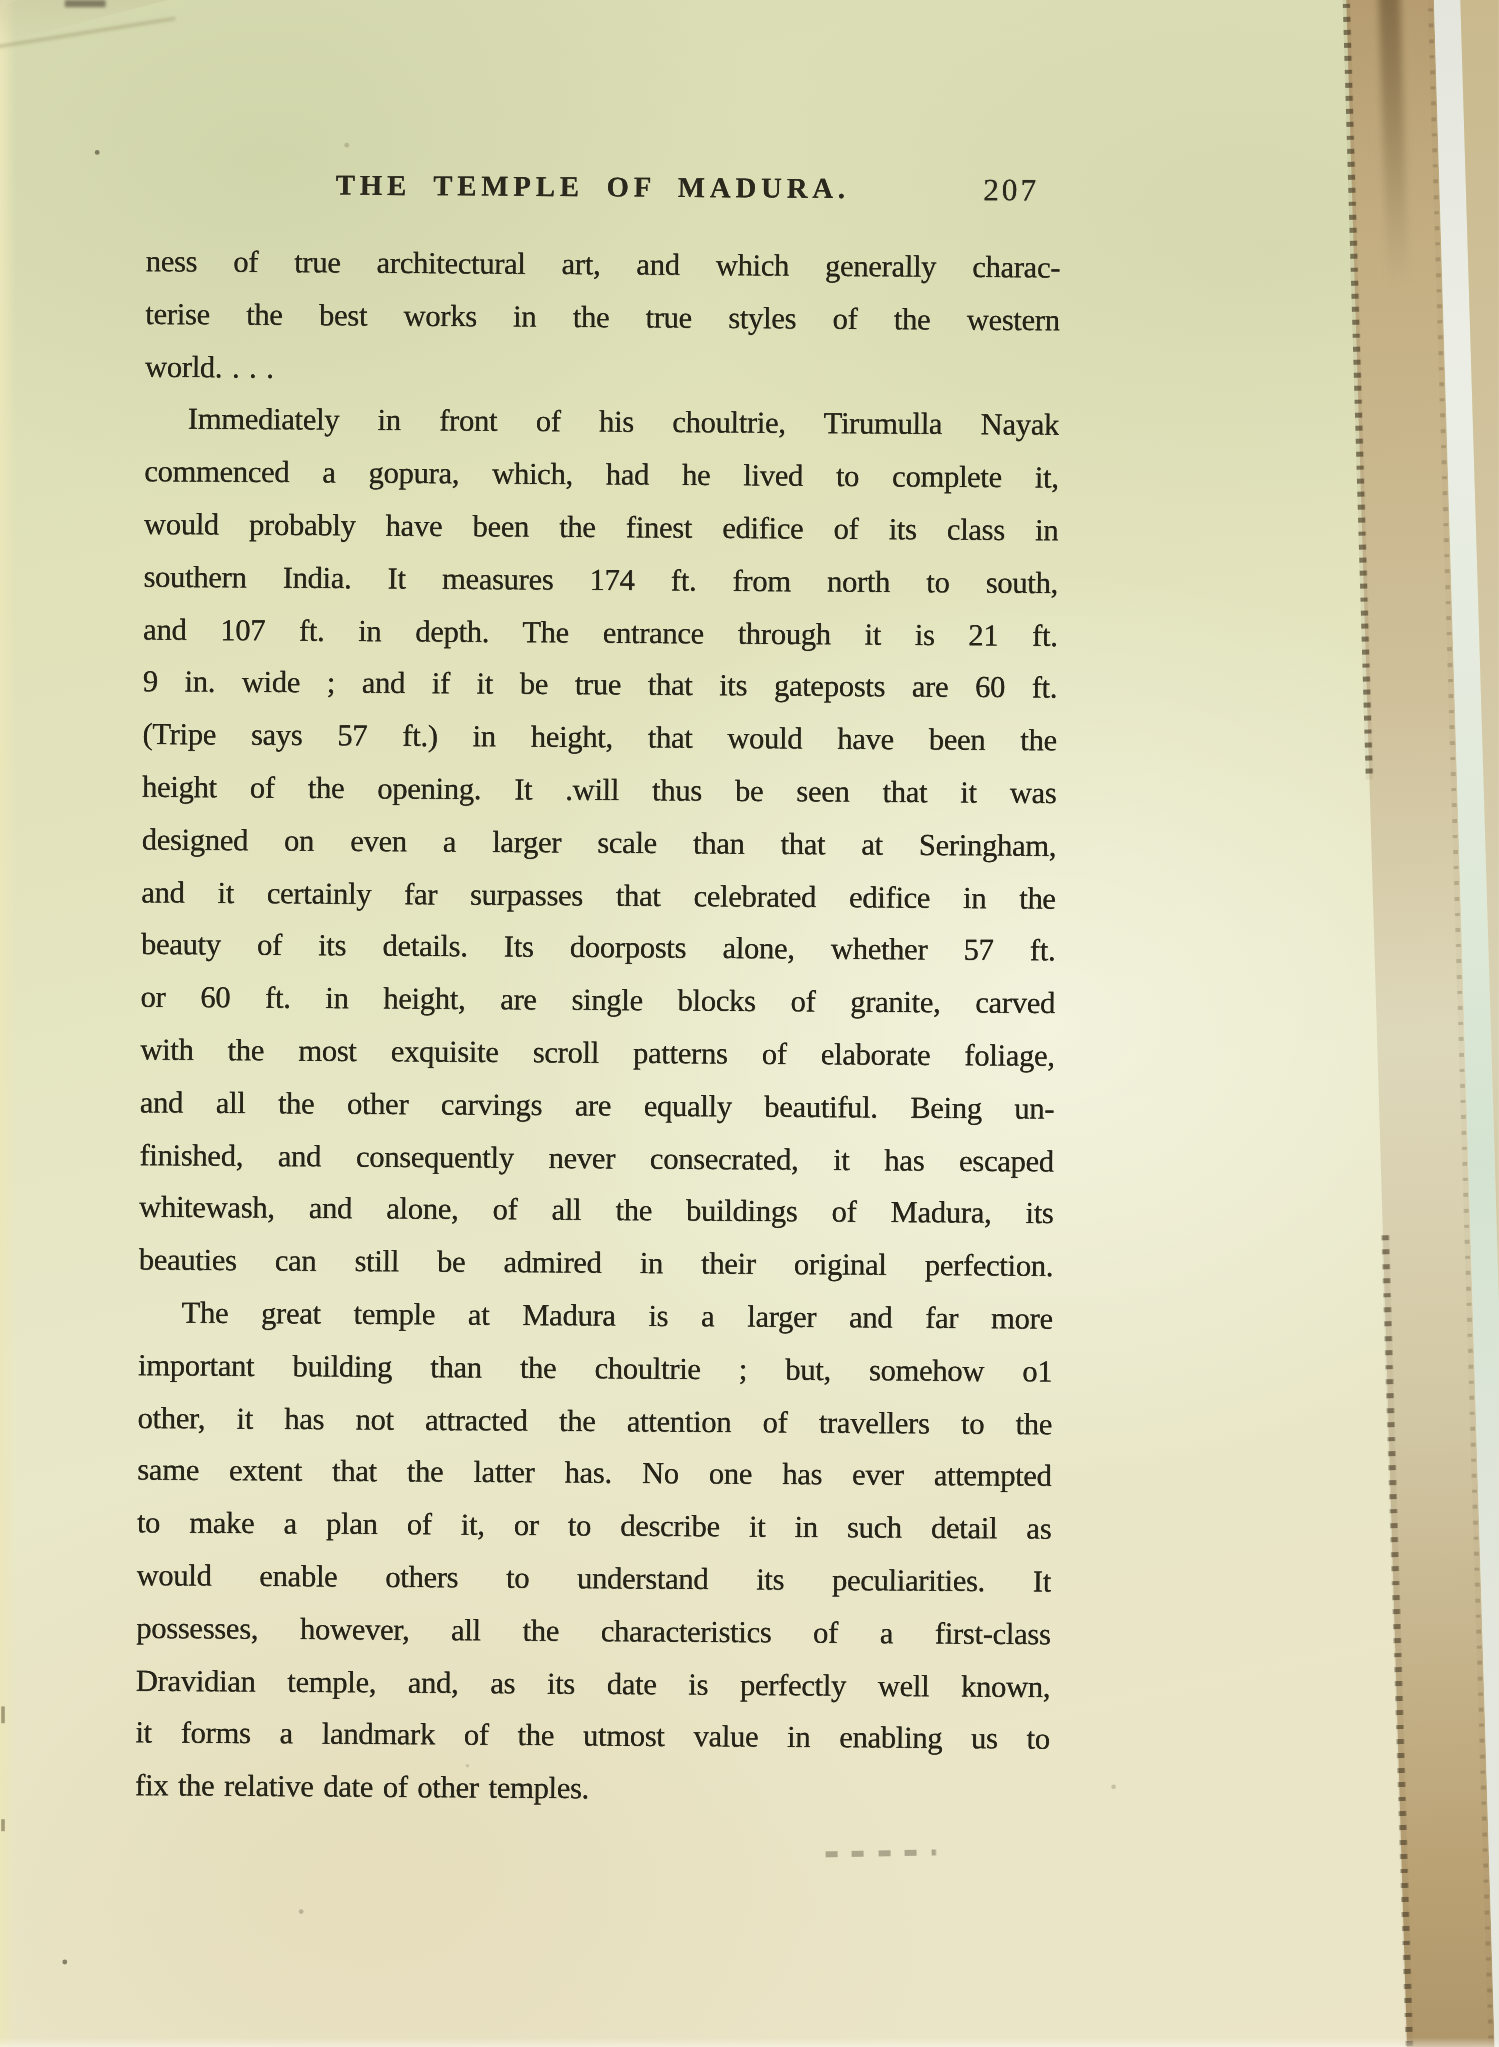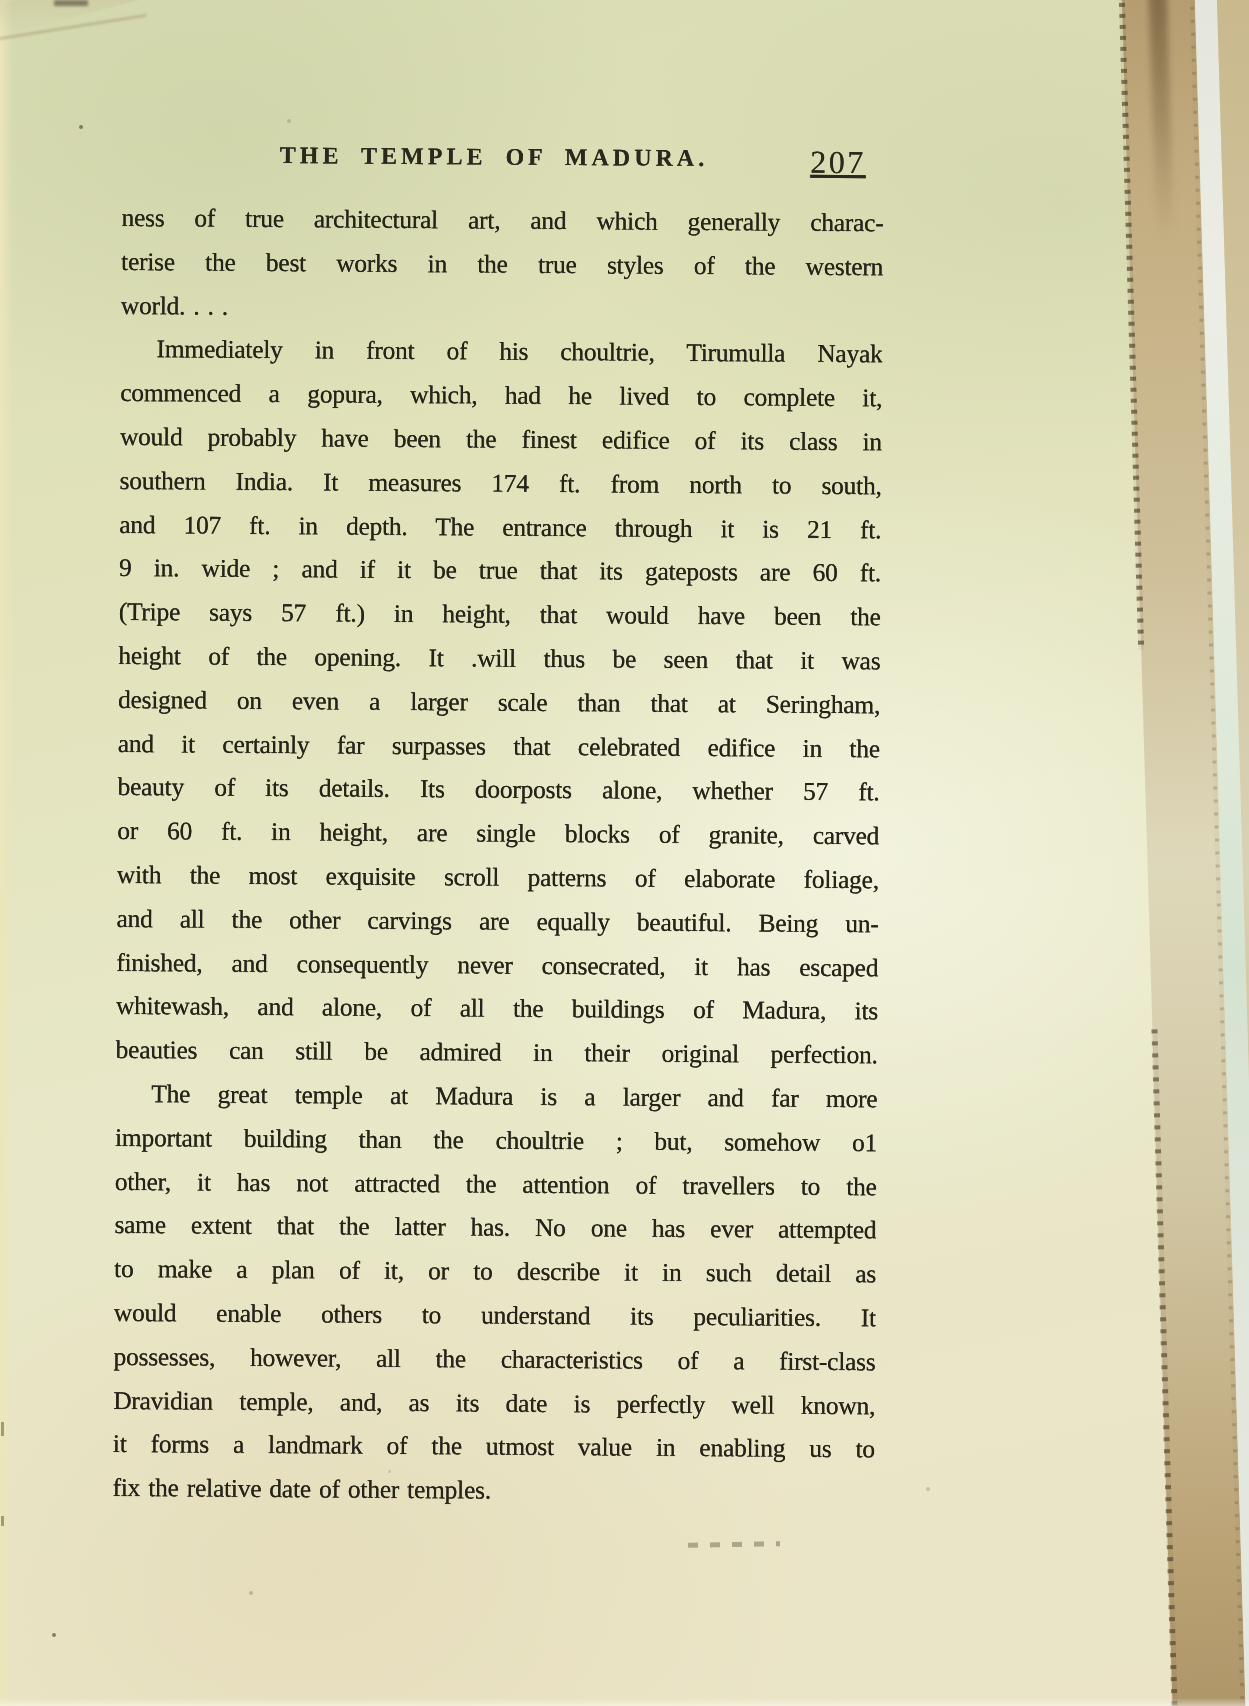--- a/index.html
+++ b/index.html
@@ -27,23 +27,22 @@
   }
   .header{position:relative;height:30px;}
   .title{
     position:absolute;left:158px;top:0;
     font-size:24px;font-weight:700;letter-spacing:4px;word-spacing:9px;
     color:#2b281e;text-shadow:0 0 .5px rgba(43,40,30,.85);
     white-space:nowrap;
   }
   .pagenum{
     position:absolute;right:18px;top:-2px;
-    font-size:32px;letter-spacing:2.5px;color:#2b281e;
+    font-size:26px;letter-spacing:2.5px;color:#2b281e;
     text-shadow:0 0 .6px rgba(43,40,30,.9);
-    text-decoration:underline;
   }
   .body{margin-top:25px;}
   .line{
     font-size:25.5px;line-height:43.8px;height:43.8px;overflow:hidden;
     letter-spacing:-0.25px;word-spacing:2px;
     text-align:justify;text-align-last:justify;
     text-shadow:0 0 .55px rgba(38,36,25,.9), .35px .35px 0 rgba(38,36,25,.22);
     white-space:normal;
   }
   .line.indent{text-indent:36px;}

